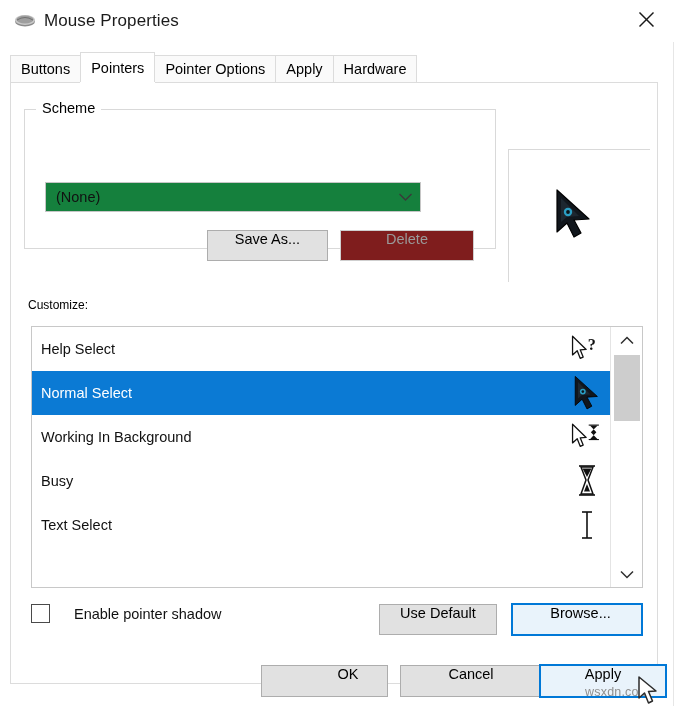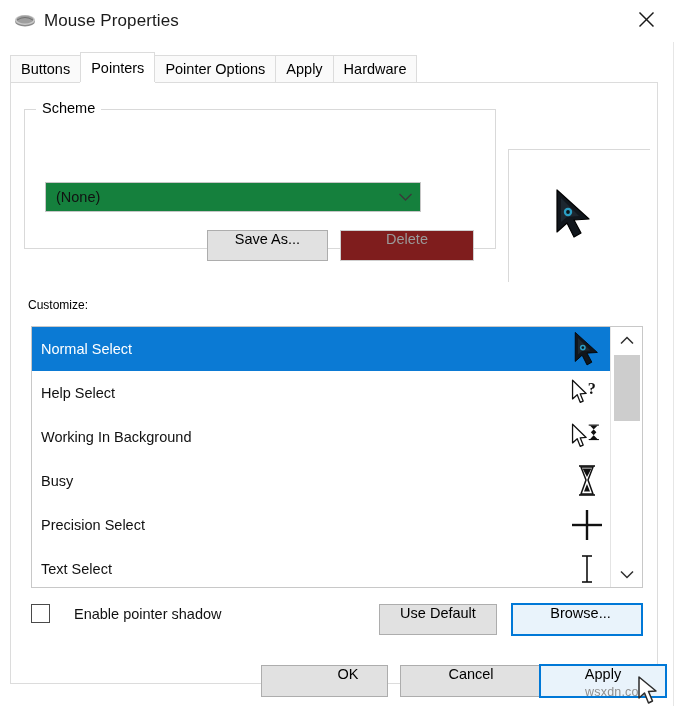--- a/index.html
+++ b/index.html
@@ -472,38 +472,38 @@
           <circle cx="17" cy="24" r="1.9" fill="#0c1419"></circle>
         </svg>
       </span>
     </div>
 
     <div id="customize-label">Customize:</div>
 
     <div id="listbox">
       <div id="list-items">
 
+        <div class="list-row">
+          <span class="row-label">Help Select</span>
+          <span class="row-icon">
+            <svg width="34" height="32" viewBox="0 0 40 34">
+              <path d="M3 2 L3 24 L8.5 19 L12 28 L15.5 26.5 L12 18 L19 17.5 Z" fill="#ffffff" stroke="#111" stroke-width="1.5" stroke-linejoin="round"></path>
+              <text x="21" y="18" font-family="Liberation Serif, serif" font-size="19" font-weight="bold" fill="#111">?</text>
+            </svg>
+          </span>
+        </div>
+
         <div class="list-row selected">
           <span class="row-label">Normal Select</span>
           <span class="row-icon">
             <svg width="32" height="36" viewBox="0 0 46 52">
               <path d="M6 2 L6 44 L16 35 L23 49 L30 45 L23 32 L38 31 Z" fill="#11161c" stroke="#000" stroke-width="1.2" stroke-linejoin="round"></path>
               <path d="M10 10 L10 34 L16 29 L28 28 Z" fill="#1d2730"></path>
               <circle cx="17" cy="24" r="4.2" fill="#2b9fc4"></circle>
               <circle cx="17" cy="24" r="1.9" fill="#0c1419"></circle>
-            </svg>
-          </span>
-        </div>
-
-        <div class="list-row">
-          <span class="row-label">Help Select</span>
-          <span class="row-icon">
-            <svg width="34" height="32" viewBox="0 0 40 34">
-              <path d="M3 2 L3 24 L8.5 19 L12 28 L15.5 26.5 L12 18 L19 17.5 Z" fill="#ffffff" stroke="#111" stroke-width="1.5" stroke-linejoin="round"></path>
-              <text x="21" y="18" font-family="Liberation Serif, serif" font-size="19" font-weight="bold" fill="#111">?</text>
             </svg>
           </span>
         </div>
 
         <div class="list-row">
           <span class="row-label">Working In Background</span>
           <span class="row-icon">
             <svg width="34" height="32" viewBox="0 0 40 34">
               <path d="M3 2 L3 24 L8.5 19 L12 28 L15.5 26.5 L12 18 L19 17.5 Z" fill="#ffffff" stroke="#111" stroke-width="1.5" stroke-linejoin="round"></path>
               <g stroke="#111" stroke-width="1.3" fill="none">
@@ -523,29 +523,20 @@
                 <line x1="4" y1="2" x2="20" y2="2"></line>
                 <line x1="4" y1="31" x2="20" y2="31"></line>
               </g>
               <path d="M6 3 L18 3 L13 16 L18 30 L6 30 L11 16 Z" fill="#ffffff" stroke="#111" stroke-width="1.5"></path>
               <path d="M7.5 4.5 L16.5 4.5 L12 13 Z" fill="#111"></path>
               <path d="M9 27.5 L15 27.5 L12 20 Z" fill="#111"></path>
             </svg>
           </span>
         </div>
 
-        <div class="list-row">
-          <span class="row-label">Precision Select</span>
-          <span class="row-icon">
-            <svg width="34" height="34" viewBox="0 0 34 34">
-              <line x1="17" y1="2" x2="17" y2="32" stroke="#111" stroke-width="2.4"></line>
-              <line x1="2" y1="17" x2="32" y2="17" stroke="#111" stroke-width="2.4"></line>
-            </svg>
-          </span>
-        </div>
 
         <div class="list-row">
           <span class="row-label">Text Select</span>
           <span class="row-icon">
             <svg width="18" height="32" viewBox="0 0 18 32">
               <line x1="9" y1="3" x2="9" y2="29" stroke="#111" stroke-width="1.6"></line>
               <line x1="4" y1="3" x2="14" y2="3" stroke="#111" stroke-width="1.6"></line>
               <line x1="4" y1="29" x2="14" y2="29" stroke="#111" stroke-width="1.6"></line>
             </svg>
           </span>

